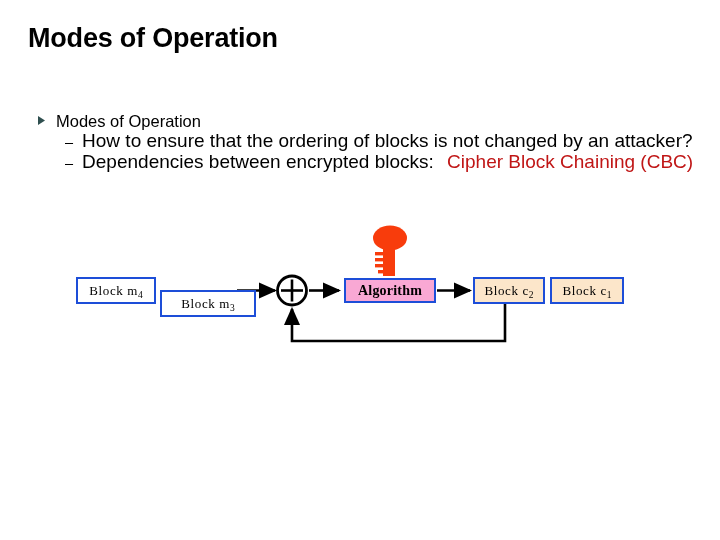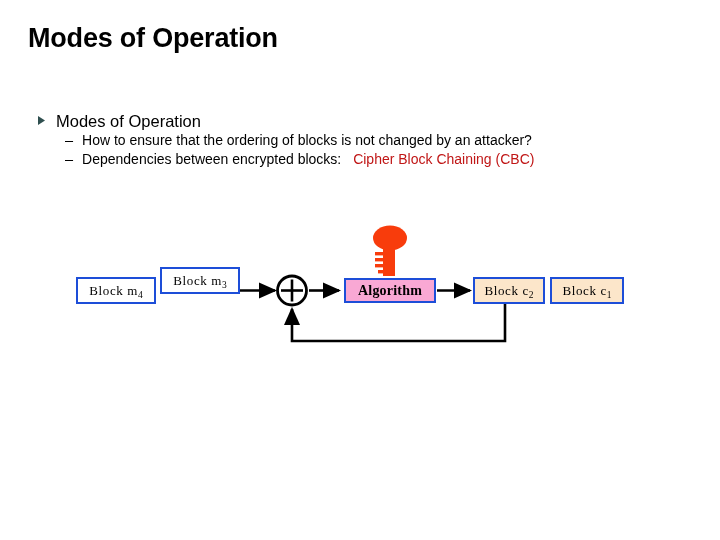--- a/index.html
+++ b/index.html
@@ -61,21 +61,21 @@
     margin-left: 27px;
   }
   .l2-row:first-of-type { margin-top: 11px; }
   .l2-dash {
     font-size: 14.5px;
     color: #000;
     flex: 0 0 auto;
     line-height: 19px;
   }
   .l2-text {
-    font-size: 14px;
+    font-size: 19px;
     color: #000000;
     line-height: 19px;
     white-space: nowrap;
   }
   .hl-red { color: #c01616; margin-left: 8px; }
 
   
   #diagram {
     position: absolute;
     left: 0;
@@ -186,21 +186,21 @@
       <rect x="375" y="258" width="9" height="3.4" fill="#f83c0c"></rect>
       <rect x="375" y="264" width="9" height="3.4" fill="#f83c0c"></rect>
       <rect x="378" y="270" width="6" height="3.4" fill="#f83c0c"></rect>
     </g>
   </svg>
 
   <div class="blk" style="left:76px; top:277px; width:80px; height:27px;">
     <span><span>Block m</span><sub>4</sub></span>
   </div>
 
-  <div class="blk" style="left:160px; top:267px; width:80px; height:27px;">
+  <div class="blk" style="left:160px; top:290px; width:96px; height:27px;">
     <span><span>Block m</span><sub>3</sub></span>
   </div>
 
   <div class="blk blk-algo" style="left:344px; top:278px; width:92px; height:25px;">
     <span>Algorithm</span>
   </div>
 
   <div class="blk blk-cipher" style="left:473px; top:277px; width:72px; height:27px;">
     <span><span>Block c</span><sub>2</sub></span>
   </div>

